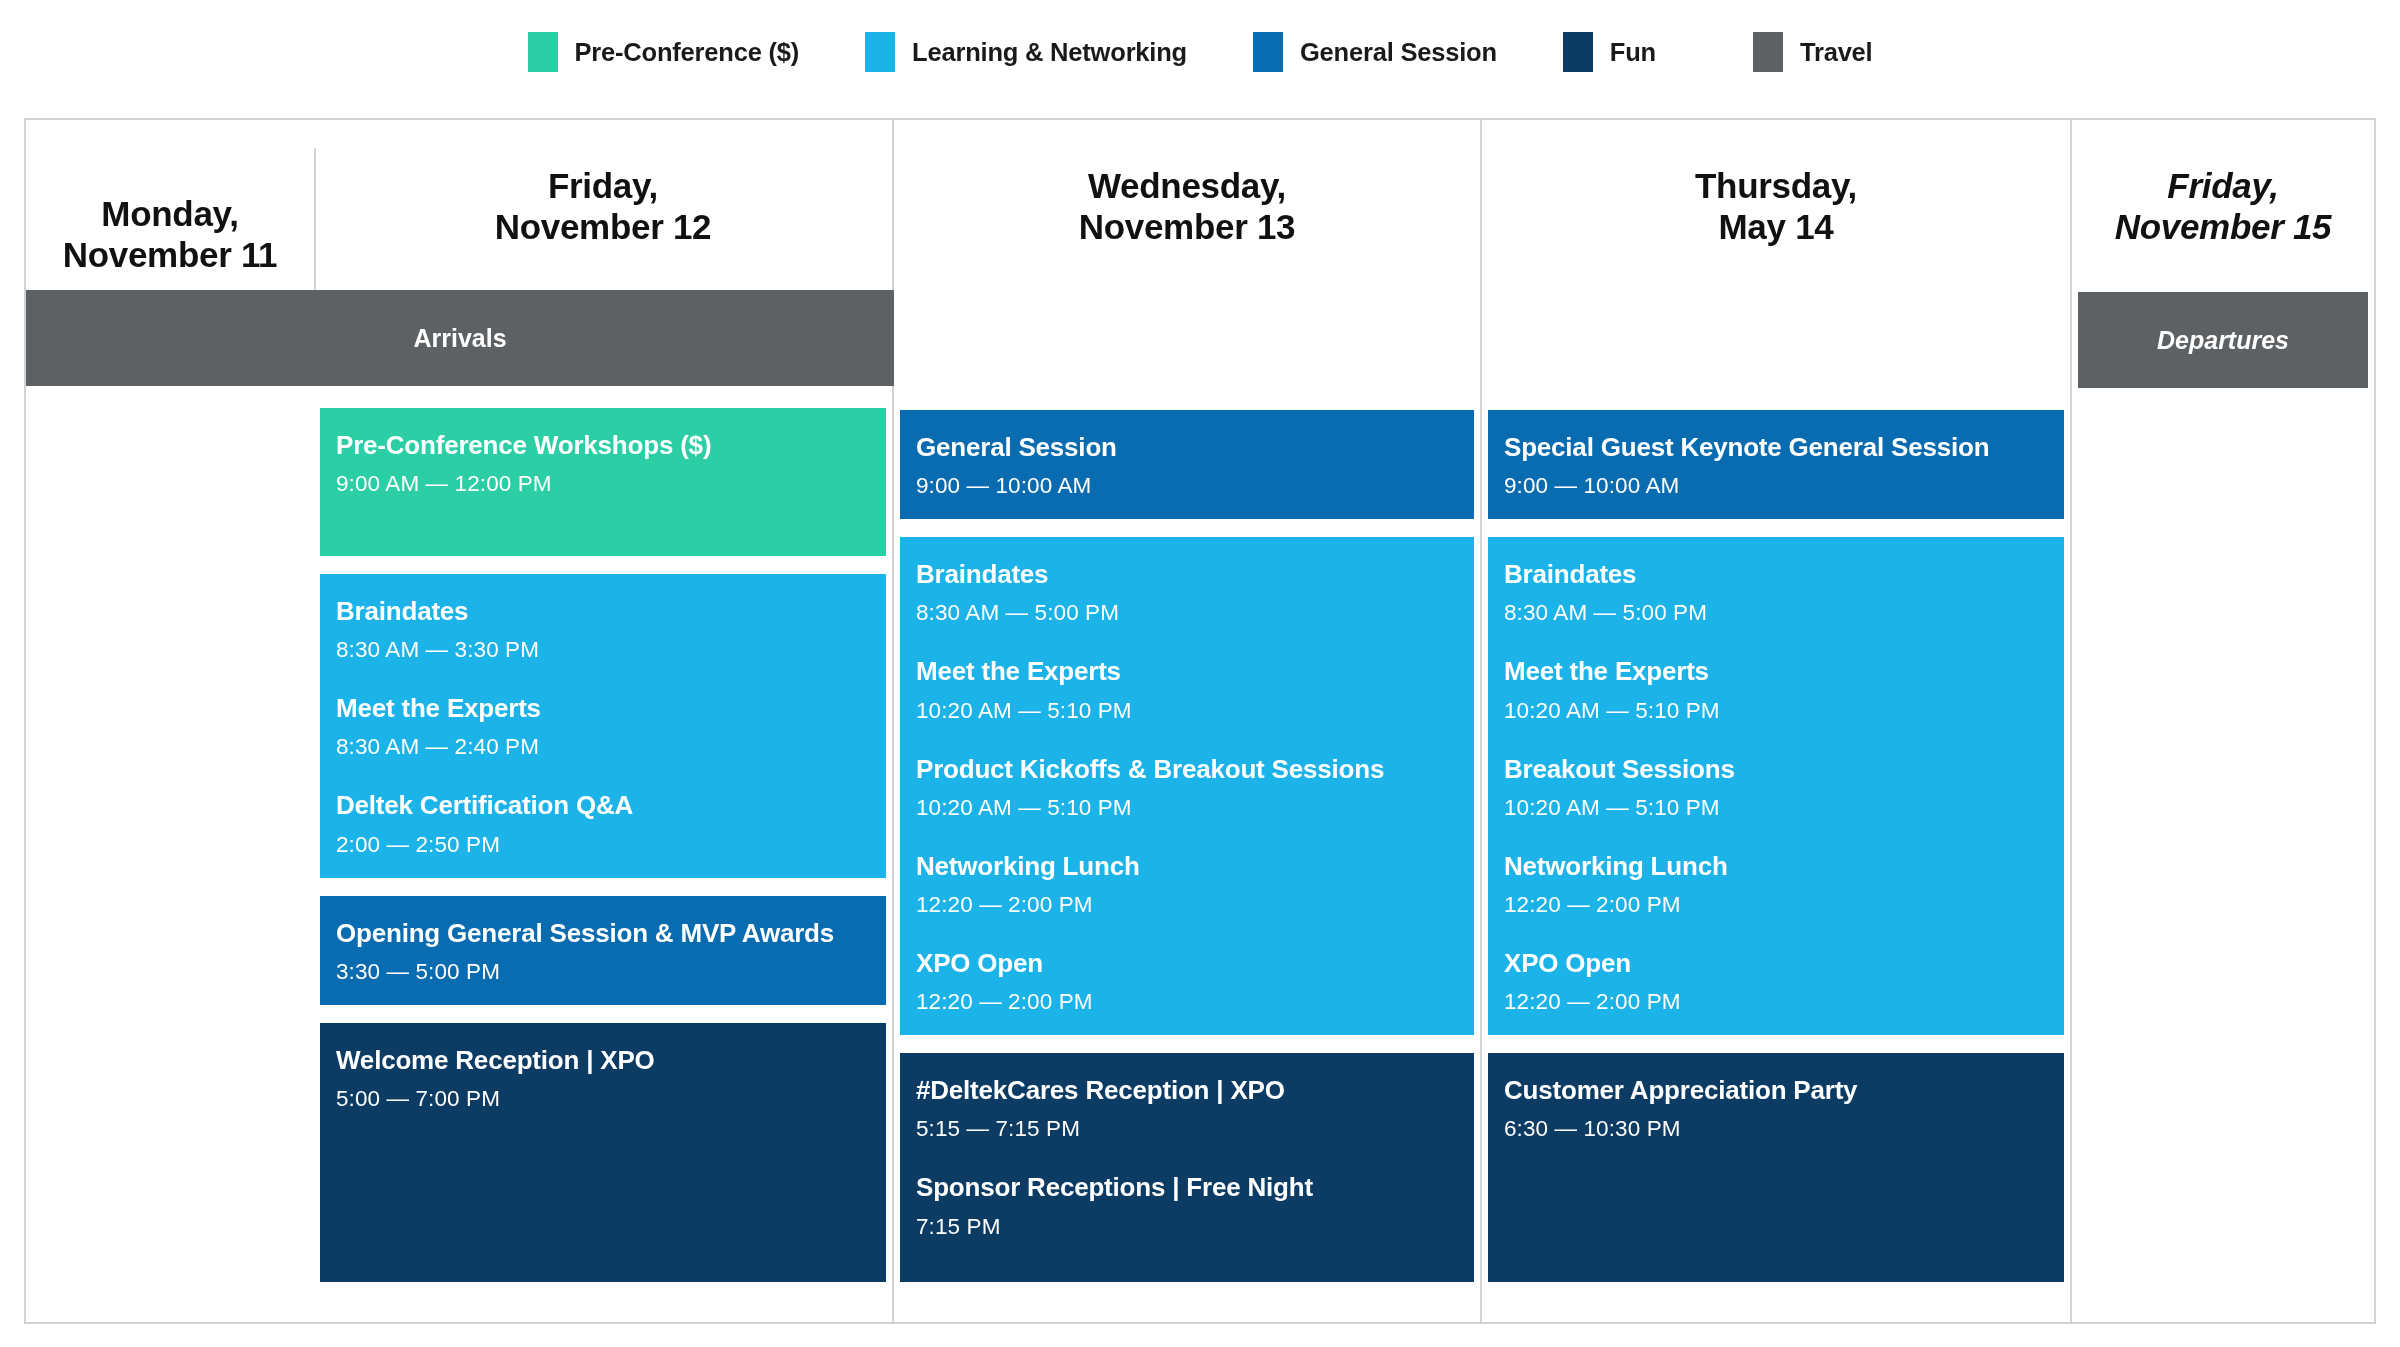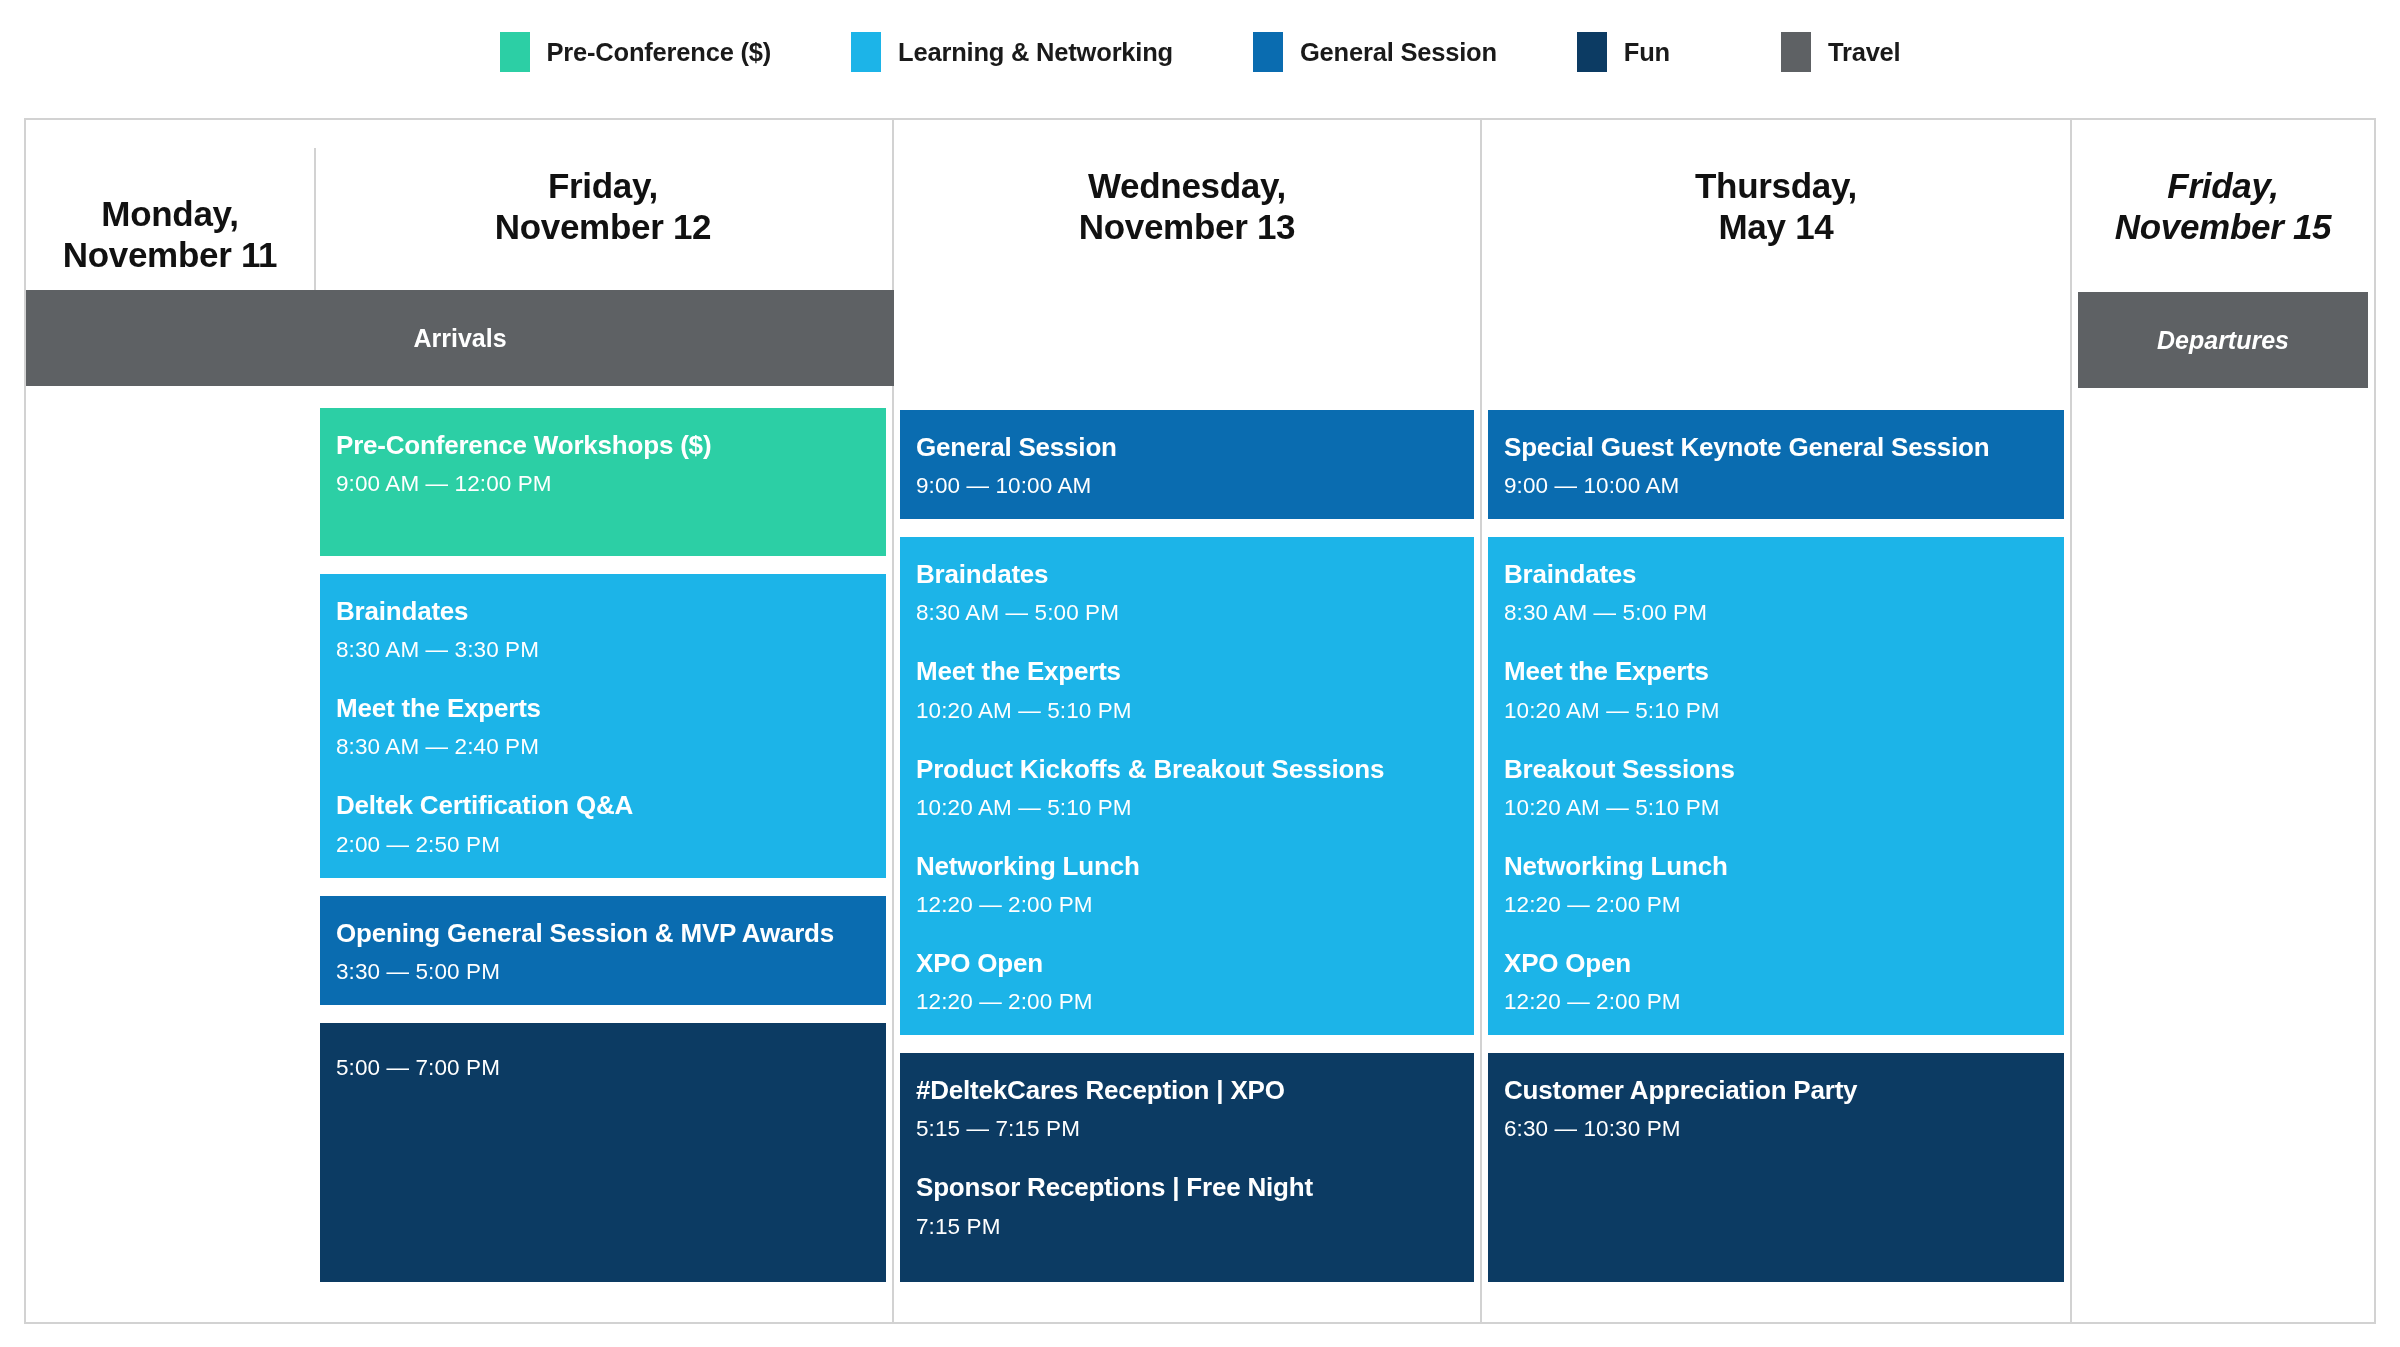--- a/index.html
+++ b/index.html
@@ -23,21 +23,21 @@
   
   .legend {
     position: absolute;
     left: 0;
     top: 0;
     width: 2400px;
     height: 104px;
     display: flex;
     align-items: center;
     justify-content: center;
-    gap: 14px;
+    gap: 0;
   }
   .legend-item {
     display: flex;
     align-items: center;
     margin-right: 66px;
   }
   .legend-item:last-child { margin-right: 0; margin-left: 31px; }
   .legend-swatch {
     width: 30px;
     height: 40px;
@@ -271,20 +271,21 @@
 
         <div class="card cat-general">
           <div class="card-item">
             <div class="card-title">Opening General Session &amp; MVP Awards</div>
             <div class="card-time">3:30 — 5:00 PM</div>
           </div>
         </div>
 
         <div class="card cat-fun grow">
           <div class="card-item">
+            <div class="card-title">Welcome Reception | XPO</div>
             <div class="card-time">5:00 — 7:00 PM</div>
           </div>
         </div>
 
       </div>
     </div>
 
     <div class="col col-wed">
       <div class="day-header">
         <div class="day-header-text">

